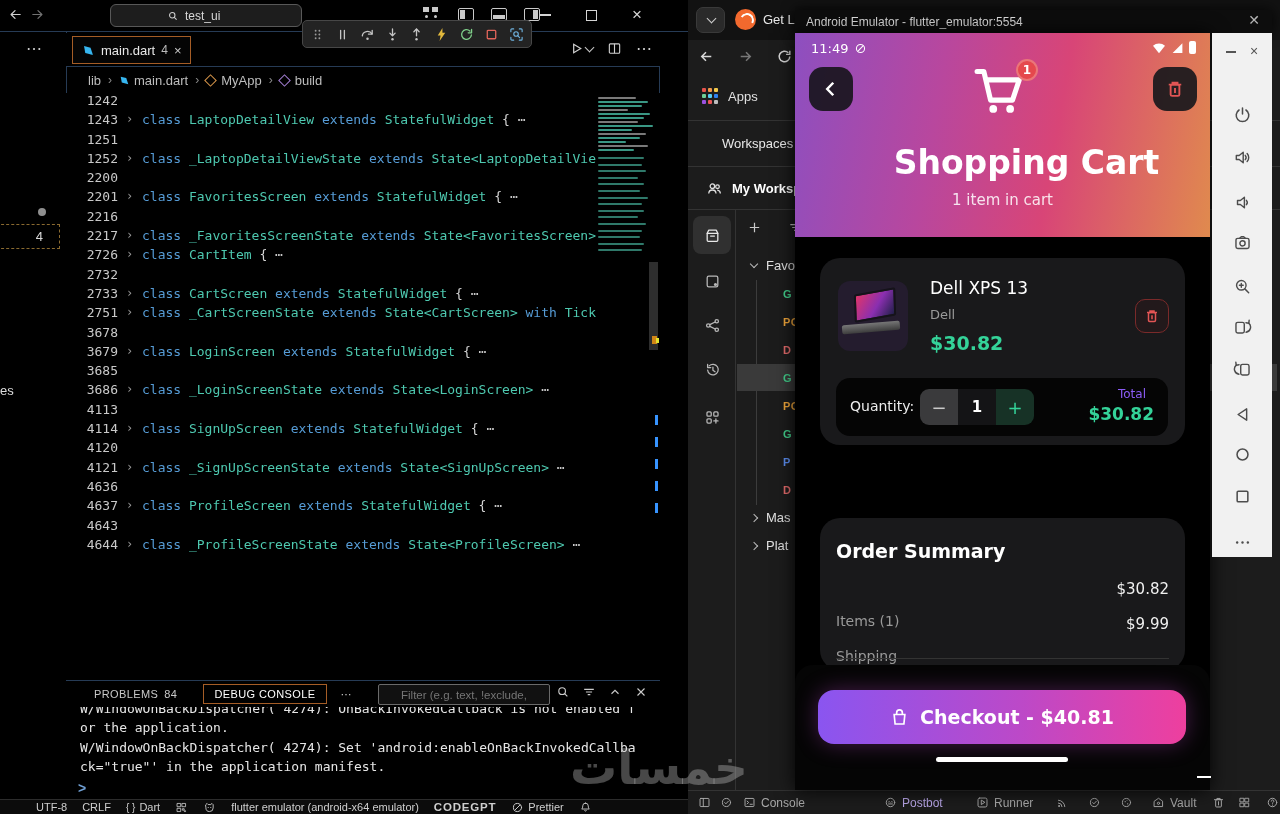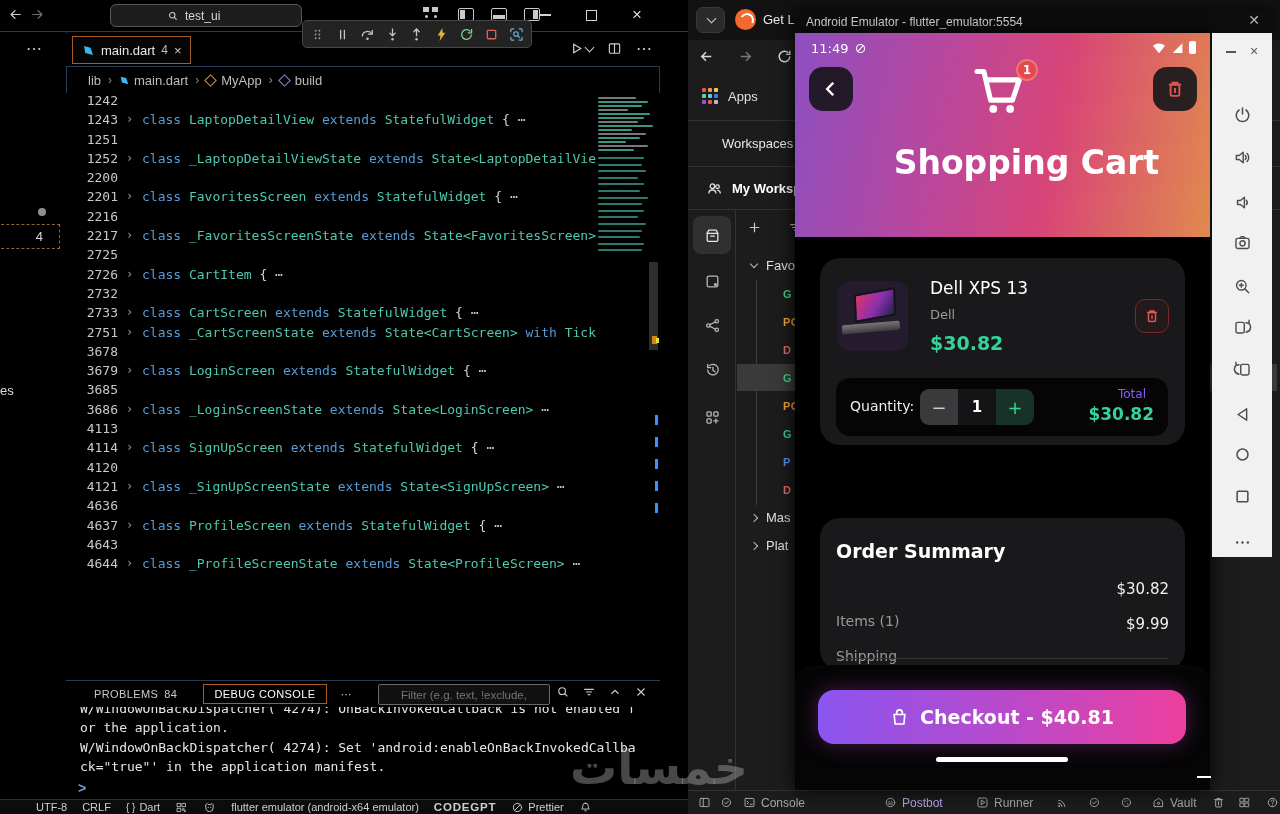--- a/index.html
+++ b/index.html
@@ -359,21 +359,20 @@
     <div id="code-area">
       <div id="code-lines">
           <div class="code-line"><span class="ln">1242</span></div>
           <div class="code-line"><span class="ln">1243</span><span class="fold">›</span><span class="src"><span class="tk-k">class </span><span class="tk-t">LaptopDetailView </span><span class="tk-k">extends </span><span class="tk-t">StatefulWidget </span><span class="tk-p">{ </span><span class="tk-d">⋯</span></span></div>
           <div class="code-line"><span class="ln">1251</span></div>
           <div class="code-line"><span class="ln">1252</span><span class="fold">›</span><span class="src"><span class="tk-k">class </span><span class="tk-t">_LaptopDetailViewState </span><span class="tk-k">extends </span><span class="tk-t">State&lt;LaptopDetailVie</span></span></div>
           <div class="code-line"><span class="ln">2200</span></div>
           <div class="code-line"><span class="ln">2201</span><span class="fold">›</span><span class="src"><span class="tk-k">class </span><span class="tk-t">FavoritesScreen </span><span class="tk-k">extends </span><span class="tk-t">StatefulWidget </span><span class="tk-p">{ </span><span class="tk-d">⋯</span></span></div>
           <div class="code-line"><span class="ln">2216</span></div>
           <div class="code-line"><span class="ln">2217</span><span class="fold">›</span><span class="src"><span class="tk-k">class </span><span class="tk-t">_FavoritesScreenState </span><span class="tk-k">extends </span><span class="tk-t">State&lt;FavoritesScreen&gt;</span></span></div>
-          <div class="code-line"><span class="ln">2725</span></div>
           <div class="code-line"><span class="ln">2726</span><span class="fold">›</span><span class="src"><span class="tk-k">class </span><span class="tk-t">CartItem </span><span class="tk-p">{ </span><span class="tk-d">⋯</span></span></div>
           <div class="code-line"><span class="ln">2732</span></div>
           <div class="code-line"><span class="ln">2733</span><span class="fold">›</span><span class="src"><span class="tk-k">class </span><span class="tk-t">CartScreen </span><span class="tk-k">extends </span><span class="tk-t">StatefulWidget </span><span class="tk-p">{ </span><span class="tk-d">⋯</span></span></div>
           <div class="code-line"><span class="ln">2751</span><span class="fold">›</span><span class="src"><span class="tk-k">class </span><span class="tk-t">_CartScreenState </span><span class="tk-k">extends </span><span class="tk-t">State&lt;CartScreen&gt; </span><span class="tk-k">with </span><span class="tk-t">Tick</span></span></div>
           <div class="code-line"><span class="ln">3678</span></div>
           <div class="code-line"><span class="ln">3679</span><span class="fold">›</span><span class="src"><span class="tk-k">class </span><span class="tk-t">LoginScreen </span><span class="tk-k">extends </span><span class="tk-t">StatefulWidget </span><span class="tk-p">{ </span><span class="tk-d">⋯</span></span></div>
           <div class="code-line"><span class="ln">3685</span></div>
           <div class="code-line"><span class="ln">3686</span><span class="fold">›</span><span class="src"><span class="tk-k">class </span><span class="tk-t">_LoginScreenState </span><span class="tk-k">extends </span><span class="tk-t">State&lt;LoginScreen&gt; </span><span class="tk-d">⋯</span></span></div>
           <div class="code-line"><span class="ln">4113</span></div>
           <div class="code-line"><span class="ln">4114</span><span class="fold">›</span><span class="src"><span class="tk-k">class </span><span class="tk-t">SignUpScreen </span><span class="tk-k">extends </span><span class="tk-t">StatefulWidget </span><span class="tk-p">{ </span><span class="tk-d">⋯</span></span></div>
@@ -803,20 +802,21 @@
           <span class="badge">1</span>
         </div>
         <div id="ph-trash">
           <svg class="ic" width="20" height="20" viewBox="0 0 16 16" fill="none" stroke="currentColor" stroke-width="1.5">
               <path d="M3 4.5h10M6 4.5V3h4v1.5"></path>
               <rect x="4.5" y="4.5" width="7" height="9" rx="1.2"></rect>
               <path d="M8 7.2v4"></path>
             </svg>
         </div>
         <div id="ph-title">Shopping Cart</div>
+        <div id="ph-sub">1 item in cart</div>
       </div>
 
       <div id="item-card">
         <div id="thumb">
             <i class="scr"></i>
             <i class="base"></i>
           </div>
         <div id="item-name">Dell XPS 13</div>
         <div id="item-brand">Dell</div>
         <div id="item-price">$30.82</div>

